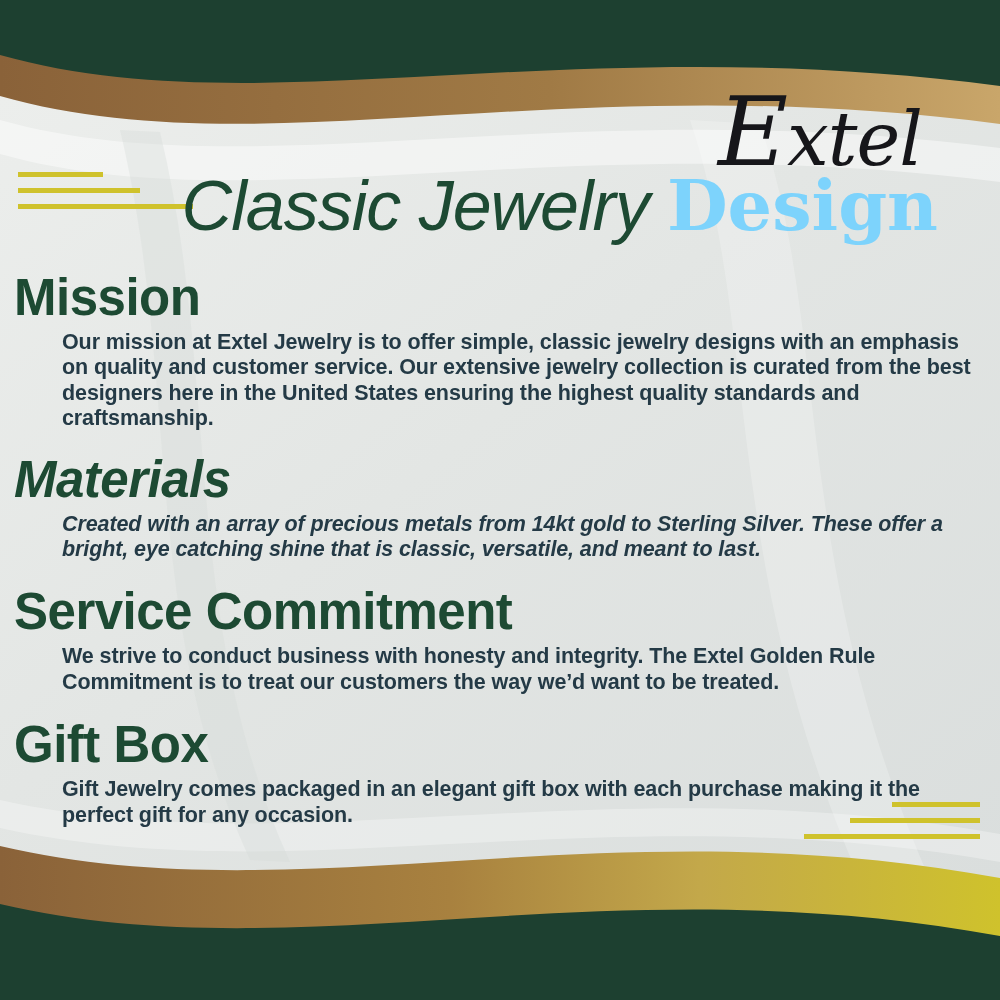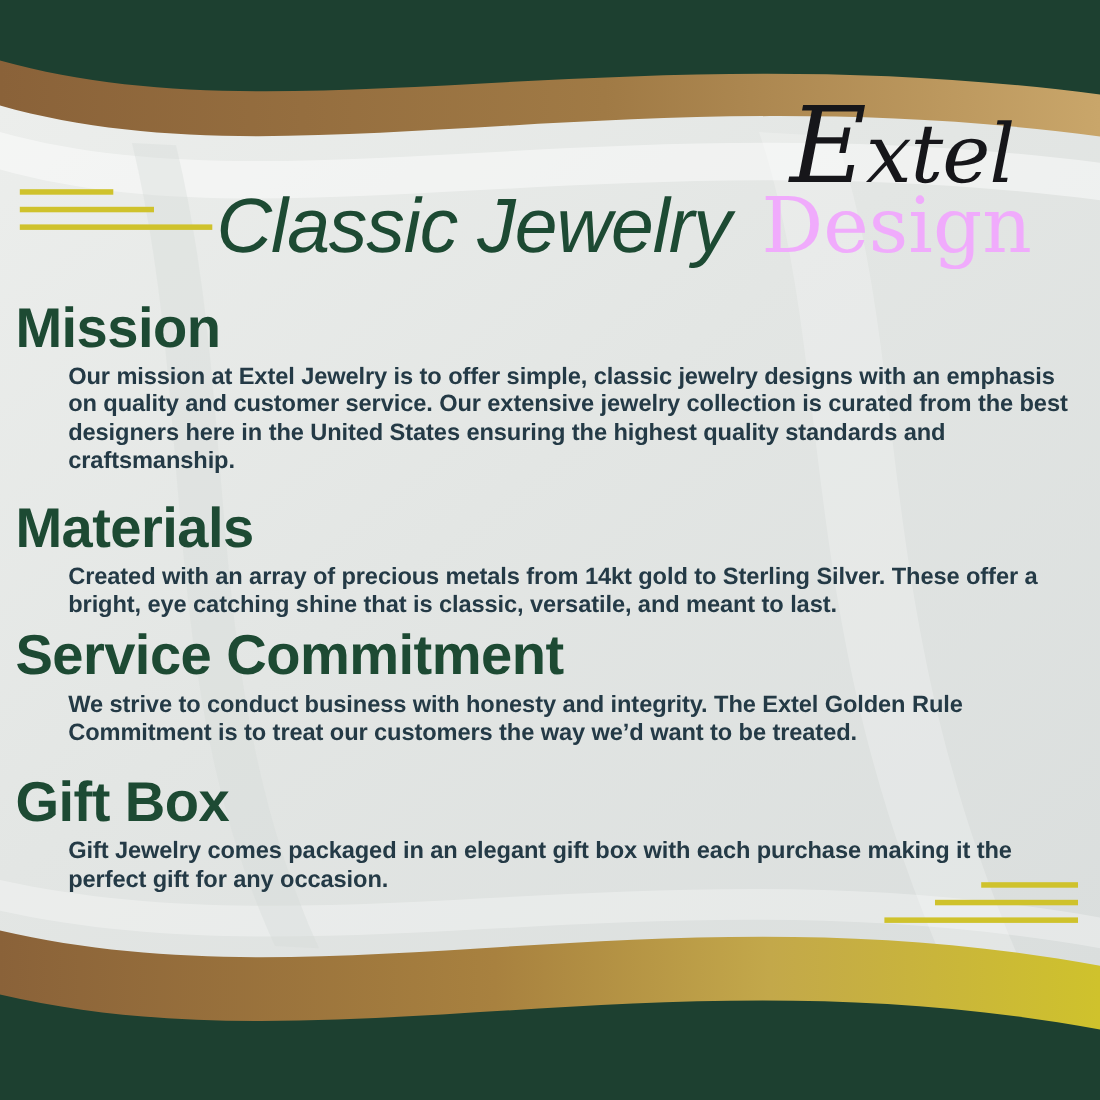--- a/index.html
+++ b/index.html
@@ -65,23 +65,23 @@
   .title-main {
     font-family: Liberation Sans, sans-serif;
     font-style: italic;
     font-size: 70px;
     color: #1d4a33;
     letter-spacing: -1px;
   }
   .title-sub {
     font-family: "DejaVu Serif", serif;
     font-size: 70px;
-    font-weight: normal;
-    color: #f0abfc;
-    margin-left: 28px;
+    font-weight: bold;
+    color: #7dd3fc;
+    margin-left: 18px;
   }
   .lines-tl {
     position: absolute;
     left: 18px;
     top: 160px;
     width: 200px;
   }
   .lines-br {
     position: absolute;
     right: 20px;
@@ -114,21 +114,21 @@
   .sec-body {
     font-family: "Liberation Sans", sans-serif;
     font-size: 21.5px;
     font-weight: bold;
     color: #243a46;
     line-height: 1.18;
     margin: 0 0 0 48px;
     letter-spacing: -0.1px;
   }
   .sp-mission { margin-bottom: 20px; }
-  .sp-materials { margin-bottom: 6px; }
+  .sp-materials { margin-bottom: 22px; font-style: italic; }
   .sp-service { margin-bottom: 22px; }
 </style>
 </head>
 <body>
 
 <div class="canvas">
 
   <svg class="band-svg" viewBox="0 0 1000 1000" preserveAspectRatio="none">
     <defs>
       <linearGradient id="panelGrad" x1="0" y1="0" x2="1" y2="1">

